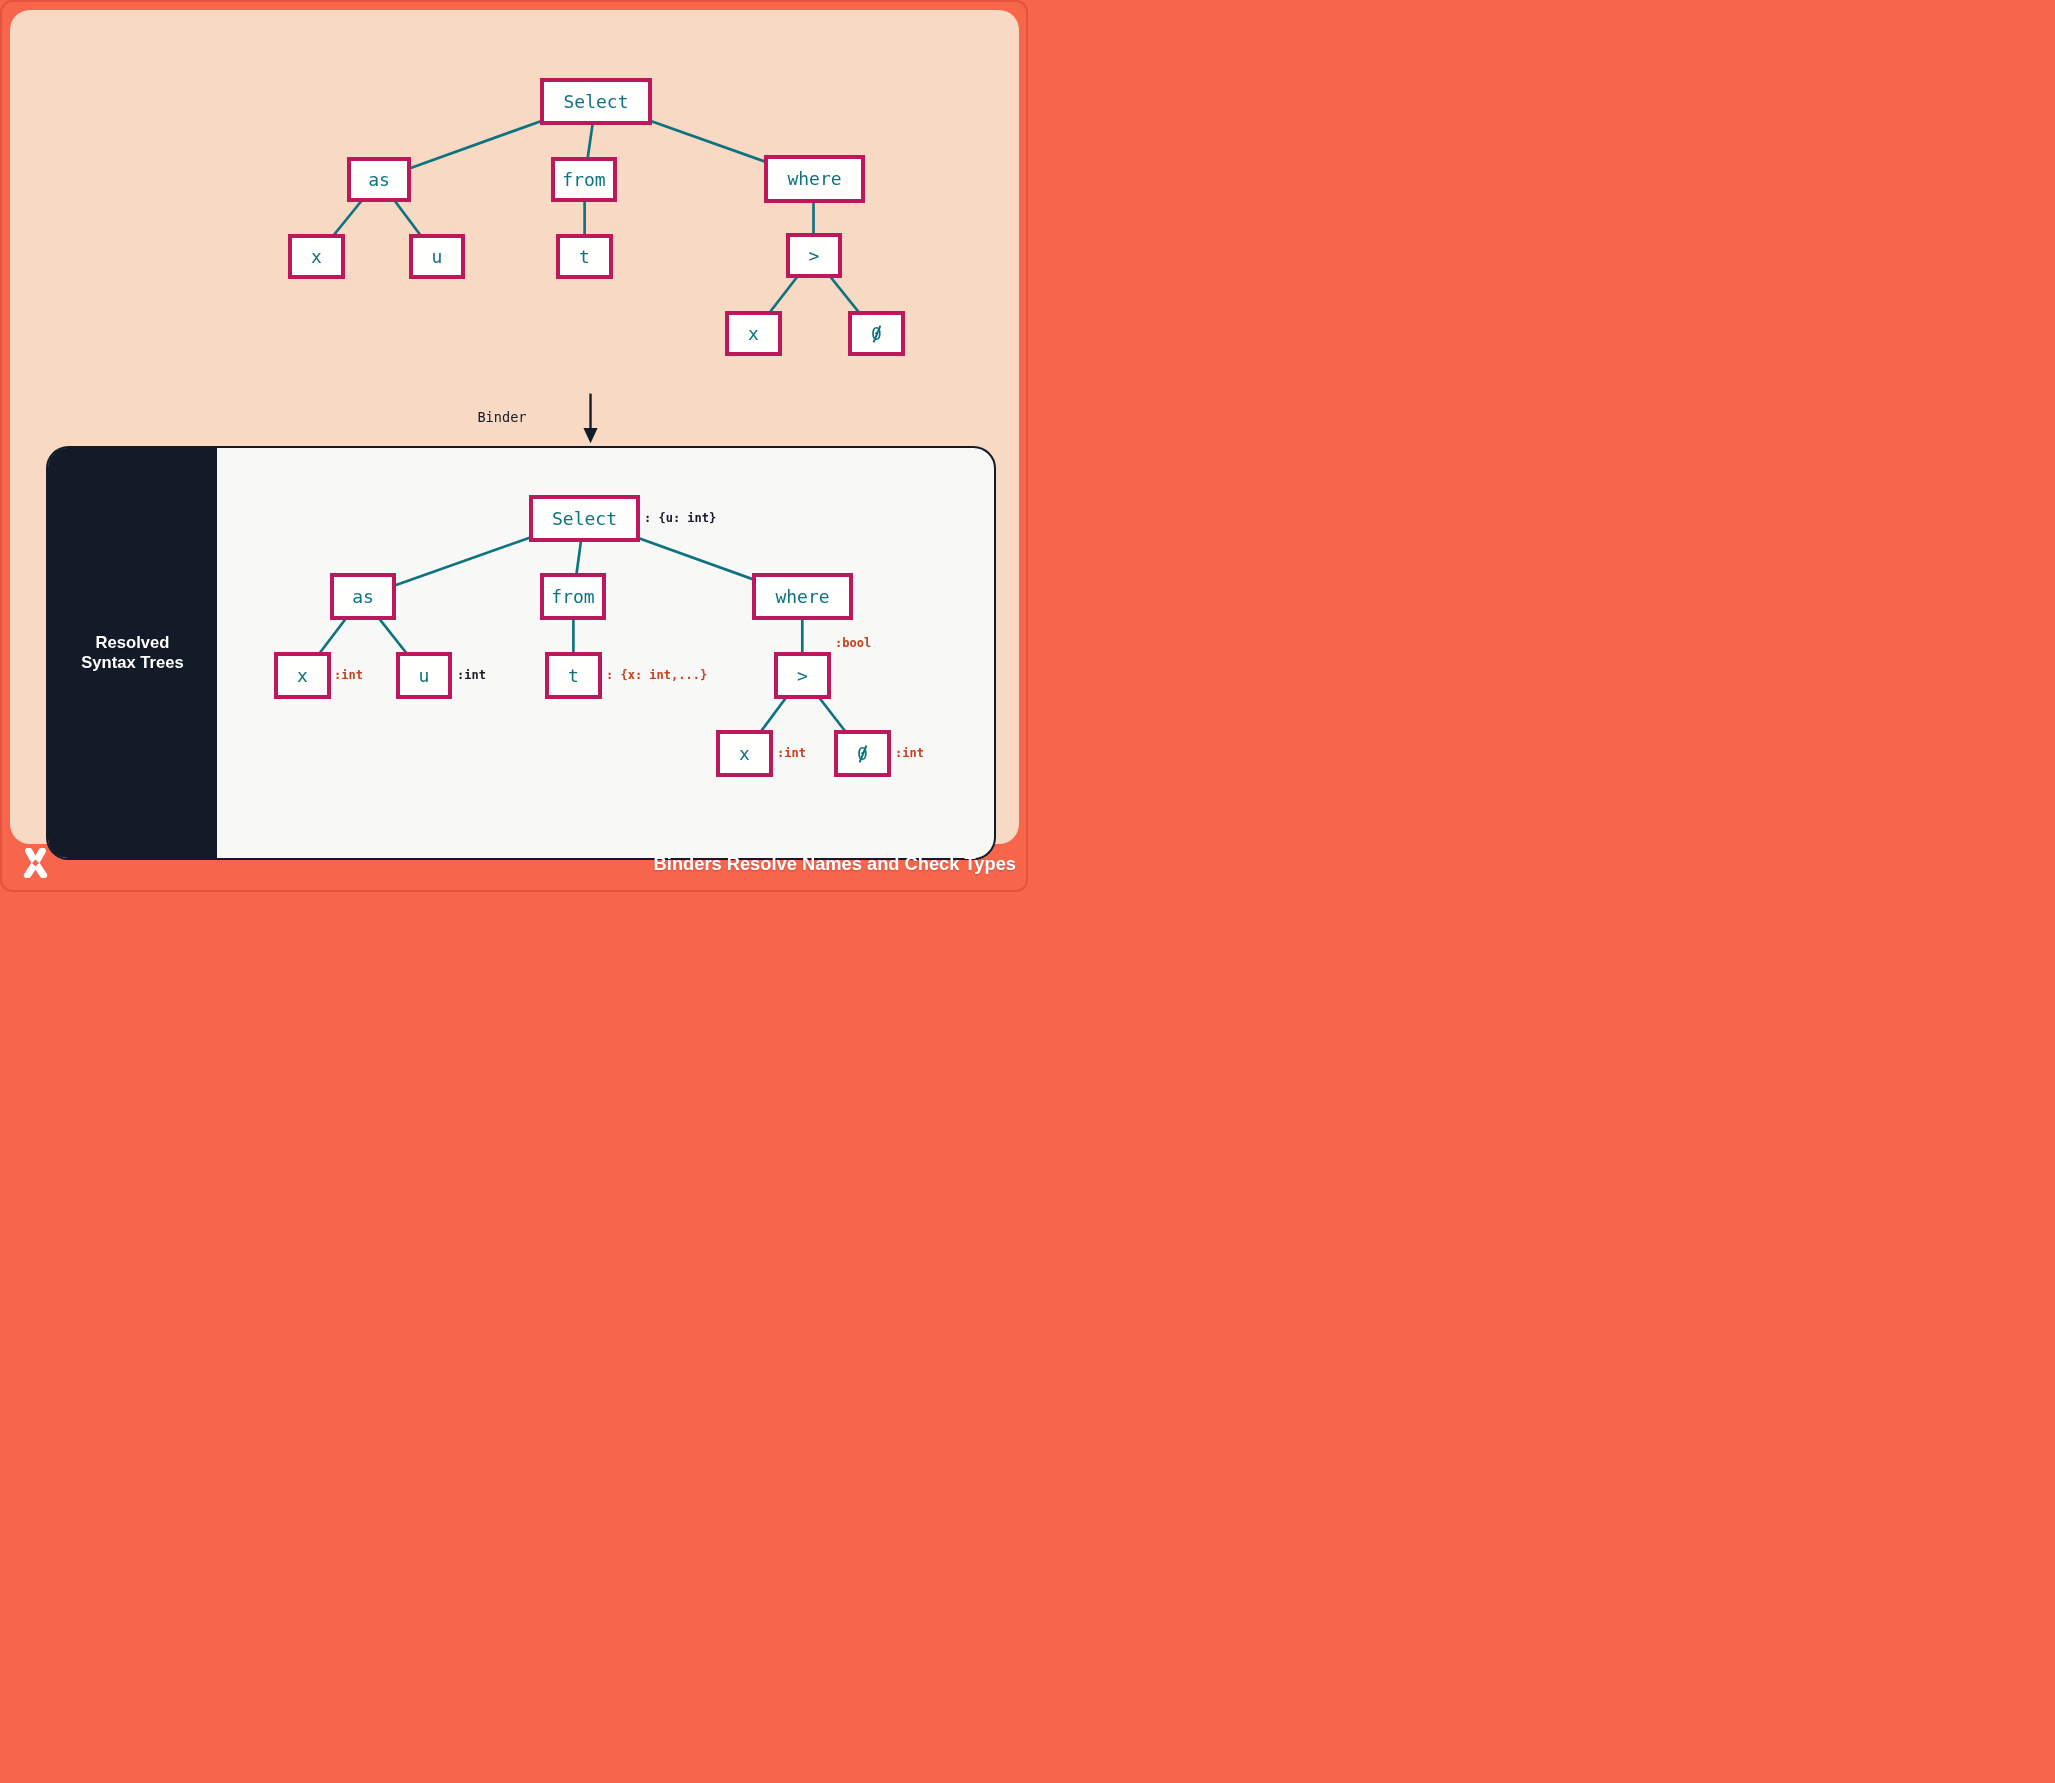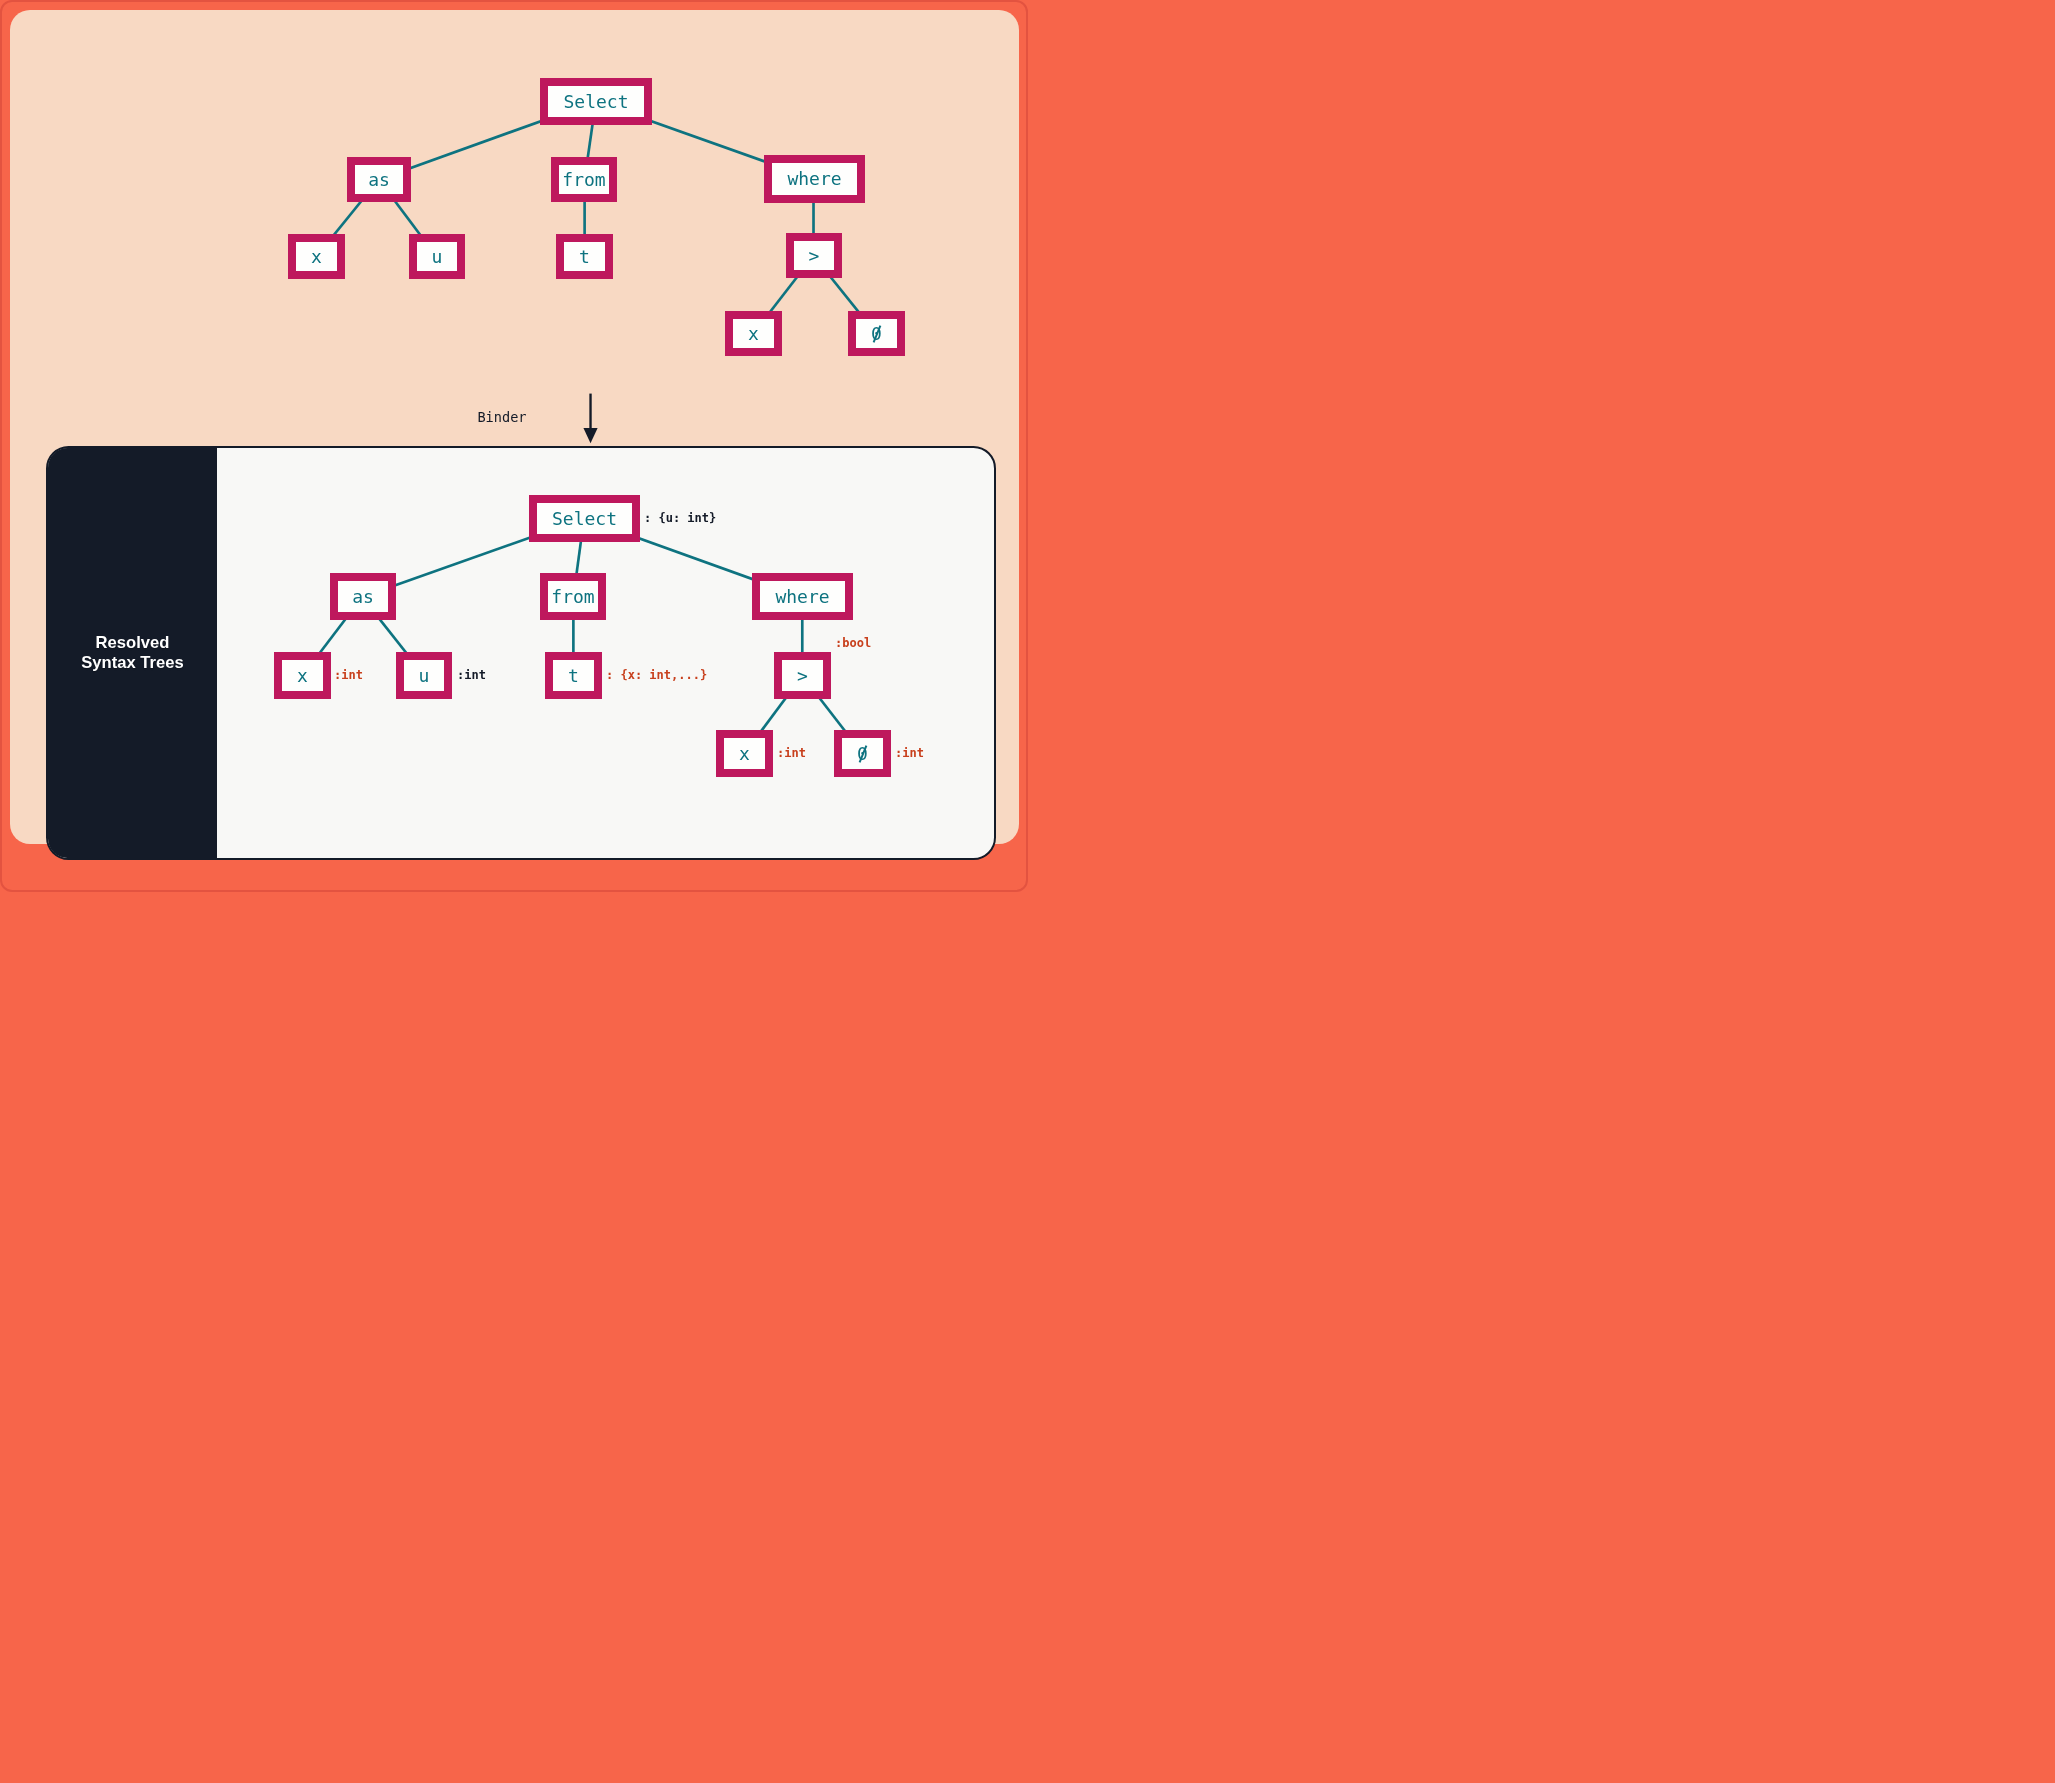--- a/index.html
+++ b/index.html
@@ -22,21 +22,21 @@
   #panel-bottom{top:444px;height:414px;padding-left:22px;}
   .sidebar{
     position:absolute;left:0;top:0;bottom:0;width:169px;
     background:#141b28;border-radius:19.5px 0 0 19.5px;
     display:flex;flex-direction:column;align-items:center;justify-content:center;
     color:#ffffff;text-align:center;
     font-family:"Liberation Sans",sans-serif;font-weight:bold;font-size:16.6px;line-height:1.2;
     text-shadow:0 1.2px 1.2px rgba(0,0,0,.25);
   }
   .node{
-    position:absolute;background:#fefefd;border:8px solid #be185d;
+    position:absolute;background:#fefefd;border:4px solid #be185d;
     box-sizing:border-box;display:flex;align-items:center;justify-content:center;
     color:#0e7380;font-size:18px;z-index:2;
   }
   .node .lbl{position:relative;display:inline-block;line-height:1;}
   .node .lbl.slashed::after{
     content:"";position:absolute;left:50%;top:50%;width:1.8px;height:18px;
     margin-left:-0.6px;margin-top:-9px;background:#0e7380;transform:rotate(22deg);
   }
   .type{
     position:absolute;height:26px;line-height:26px;z-index:2;
@@ -165,14 +165,22 @@
     </div>
 
   <div class="type navy" style="left:642px;top:503px">: {u: int}</div>
   <div class="type red" style="left:332px;top:660px">:int</div>
   <div class="type navy" style="left:455px;top:660px">:int</div>
   <div class="type red" style="left:604px;top:660px">: {x: int,...}</div>
   <div class="type red" style="left:833px;top:628px">:bool</div>
   <div class="type red" style="left:775px;top:738px">:int</div>
   <div class="type red" style="left:893px;top:738px">:int</div>
 
+  <div class="footer">
+    <svg class="logo" viewBox="0 0 100 92">
+      <path d="M28,7 C44,34 54,56 76,85" stroke="#ffffff" stroke-width="23" stroke-linecap="round" fill="none"></path>
+      <path d="M72,7 C56,34 46,56 24,85" stroke="#ffffff" stroke-width="23" stroke-linecap="round" fill="none"></path>
+      <rect x="42" y="38" width="16" height="16" fill="#f7654a" transform="rotate(45 50 46)"></rect>
+    </svg>
+    <div class="footer-title">Binders Resolve Names and Check Types</div>
+  </div>
 </div>
 
 
 </body></html>

